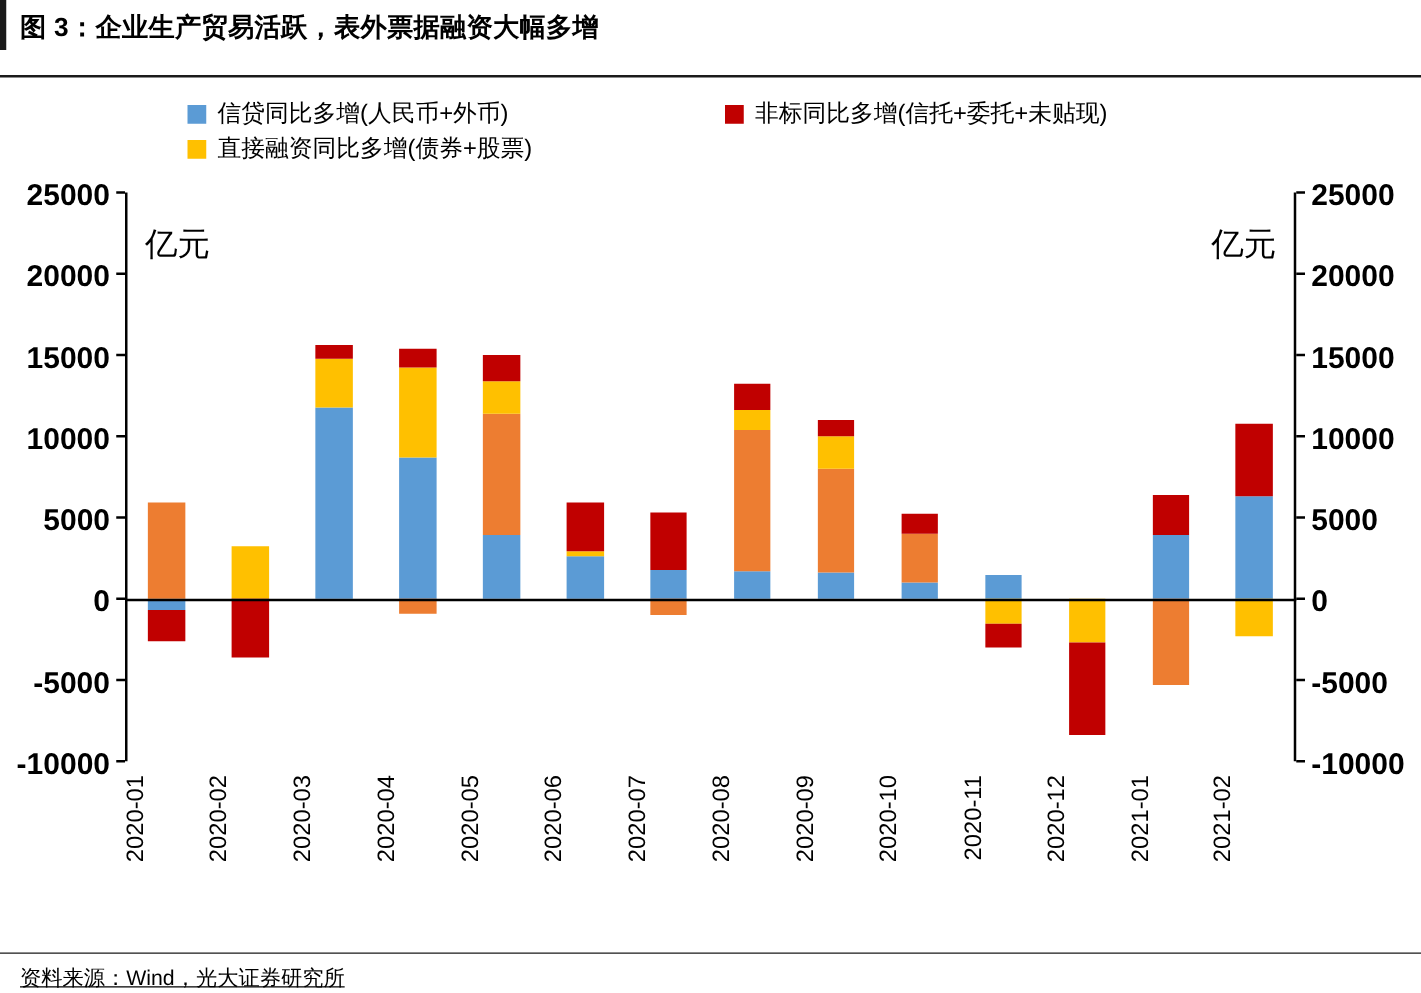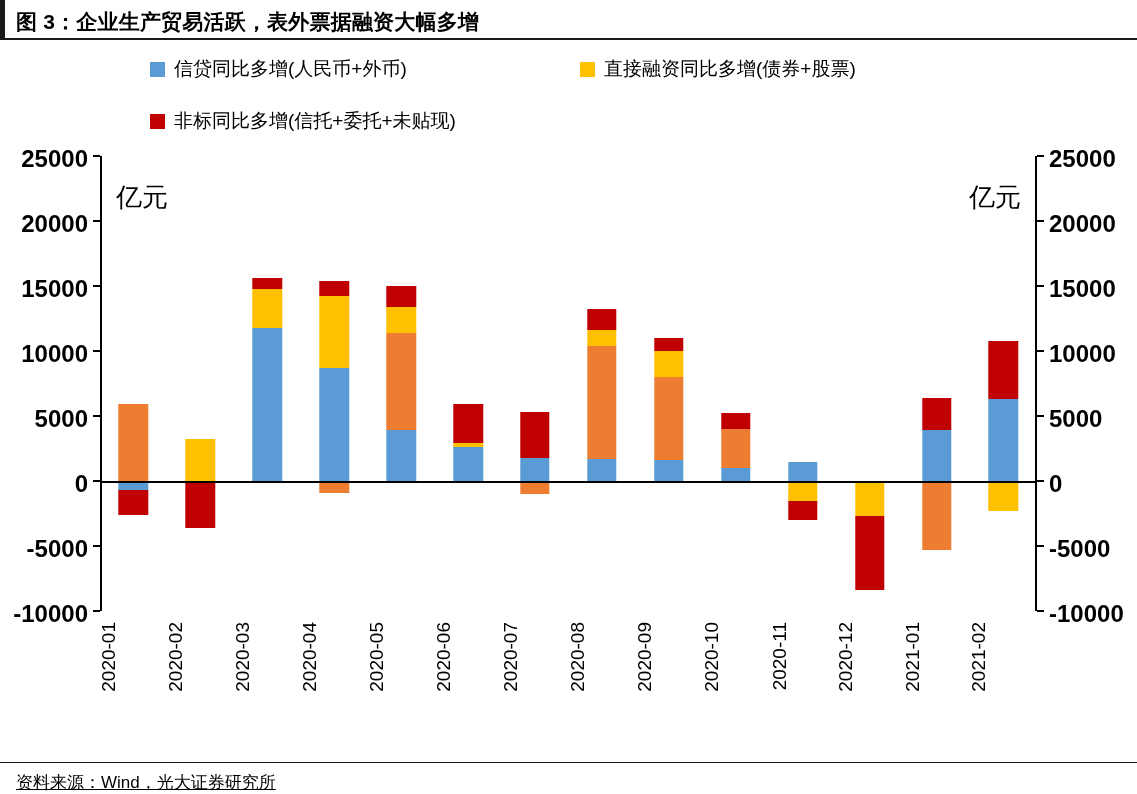--- a/index.html
+++ b/index.html
@@ -15,21 +15,21 @@
   .figure {
     width: 1137px;
     height: 794px;
     position: relative;
     display: flex;
     flex-direction: column;
   }
   
   .title-bar {
     position: relative;
-    padding: 8px 14px 2px 16px;
+    padding: 8px 14px 24px 16px;
     display: flex;
     align-items: center;
     gap: 2px;
     flex: 0 0 auto;
   }
   .title-bar .accent {
     position: absolute;
     left: 0; top: 0;
     width: 5px; height: 40px;
     background: #1a1a1a;
@@ -45,21 +45,21 @@
     background: #1a1a1a;
     margin: 0;
     flex: 0 0 auto;
   }
   
   .legend {
     margin: 16px 0 4px 0;
     padding-left: 150px;
     display: grid;
     grid-template-columns: 430px auto;
-    row-gap: 26px;
+    row-gap: 2px;
     flex: 0 0 auto;
   }
   .legend-item {
     display: flex;
     align-items: center;
     gap: 9px;
     font-size: 19px;
     white-space: nowrap;
   }
   .legend-swatch {
@@ -180,26 +180,26 @@
     <div class="title-text">图 3：企业生产贸易活跃，表外票据融资大幅多增</div>
   </div>
   <div class="rule"></div>
 
   <div class="legend">
     <div class="legend-item">
       <span class="legend-swatch" style="background:#5B9BD5"></span>
       <span>信贷同比多增(人民币+外币)</span>
     </div>
     <div class="legend-item">
+      <span class="legend-swatch" style="background:#C00000"></span>
+      <span>非标同比多增(信托+委托+未贴现)</span>
+    </div>
+    <div class="legend-item">
       <span class="legend-swatch" style="background:#FFC000"></span>
       <span>直接融资同比多增(债券+股票)</span>
-    </div>
-    <div class="legend-item">
-      <span class="legend-swatch" style="background:#C00000"></span>
-      <span>非标同比多增(信托+委托+未贴现)</span>
     </div>
   </div>
 
   <div class="chart-wrap">
     <div class="plot" id="plot">
       <div class="axis-line-left"></div>
       <div class="axis-line-right"></div>
       <div class="unit unit-left">亿元</div>
       <div class="unit unit-right">亿元</div>
       <div class="bars" id="bars">

